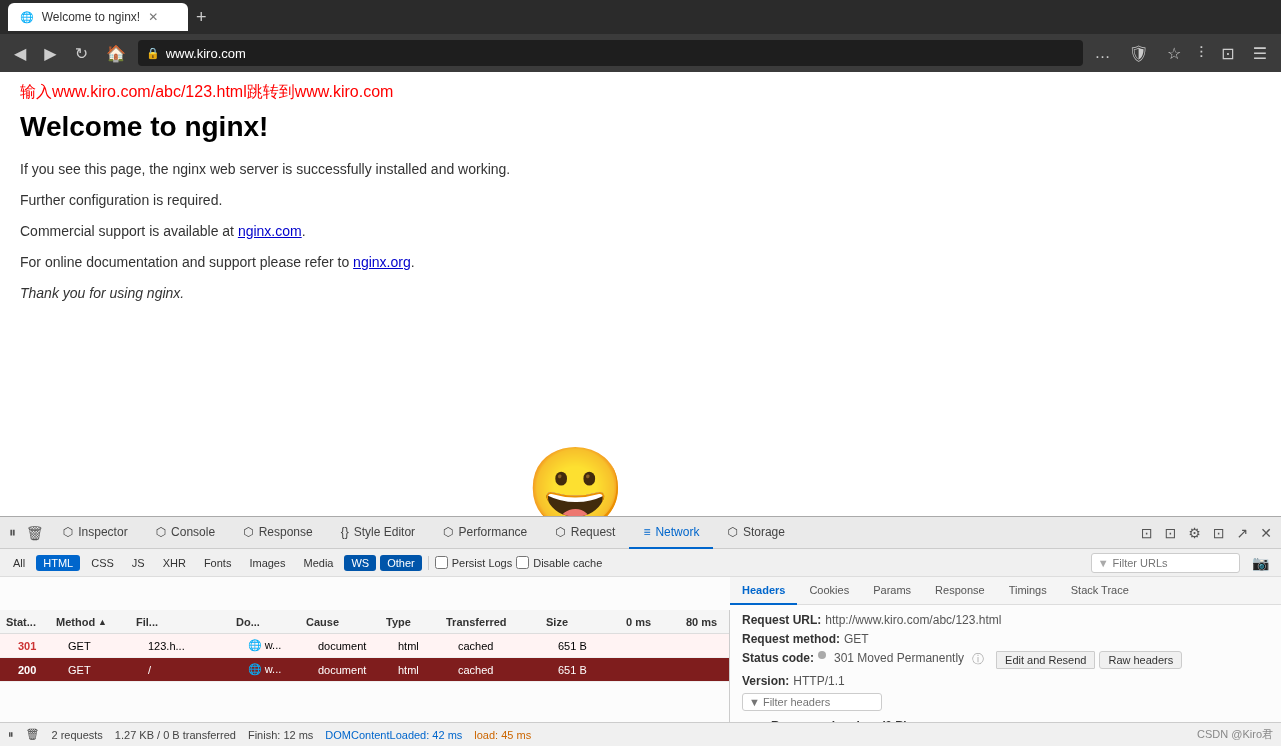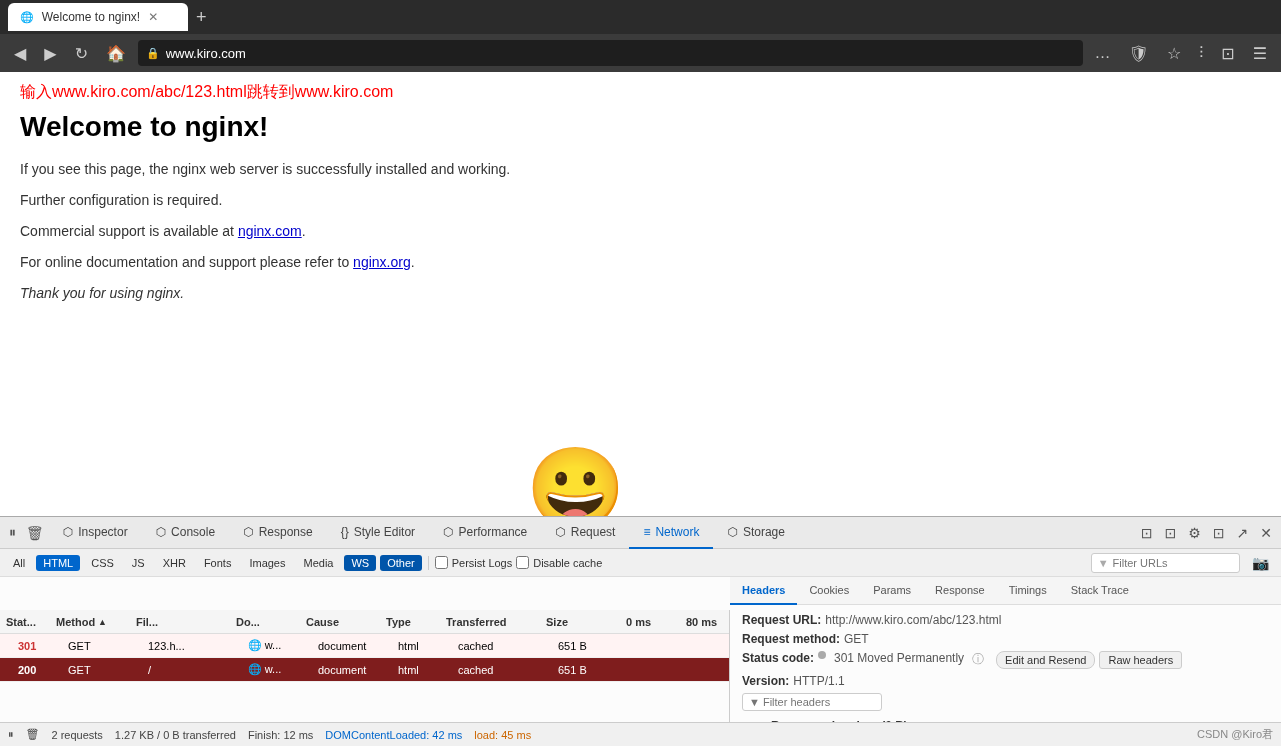--- a/index.html
+++ b/index.html
@@ -86,21 +86,21 @@
     .detail-row { display: flex; margin-bottom: 5px; gap: 4px; }
     .detail-label { font-weight: bold; color: #333; white-space: nowrap; }
     .detail-value { color: #555; word-break: break-all; }
     .detail-value.method { color: #555; }
     .status-dot { display: inline-block; width: 8px; height: 8px; border-radius: 50%; background: #aaa; margin-right: 4px; }
     .status-301-text { color: #555; }
     .detail-section-header { display: flex; align-items: center; font-weight: bold; font-size: 12px; color: #333; margin: 8px 0 5px 0; cursor: pointer; gap: 4px; }
     .detail-section-header .arrow { font-size: 10px; }
     .filter-headers-row { display: flex; align-items: center; margin-bottom: 6px; }
     .filter-headers-input { border: 1px solid #ccc; border-radius: 3px; padding: 2px 6px; font-size: 11px; width: 140px; }
-    .edit-resend-btn { padding: 2px 8px; font-size: 11px; background: #f0f0f0; border: 1px solid #ccc; border-radius: 8px; cursor: pointer; color: #333; margin-left: 8px; }
+    .edit-resend-btn { padding: 2px 8px; font-size: 11px; background: #f0f0f0; border: 1px solid #ccc; border-radius: 1px; cursor: pointer; color: #333; margin-left: 8px; }
     .raw-headers-btn { padding: 2px 8px; font-size: 11px; background: #f0f0f0; border: 1px solid #ccc; border-radius: 3px; cursor: pointer; color: #333; }
 
     
     .status-bar { display: flex; align-items: center; height: 24px; background: #f0f0f0; border-top: 1px solid #ccc; padding: 0 8px; font-size: 11px; color: #444; gap: 12px; }
     .status-bar-right { margin-left: auto; color: #888; }
     .status-load { color: #cc6600; }
     .status-dom { color: #0066cc; }
 
     .sort-arrow { font-size: 9px; }
   </style>

